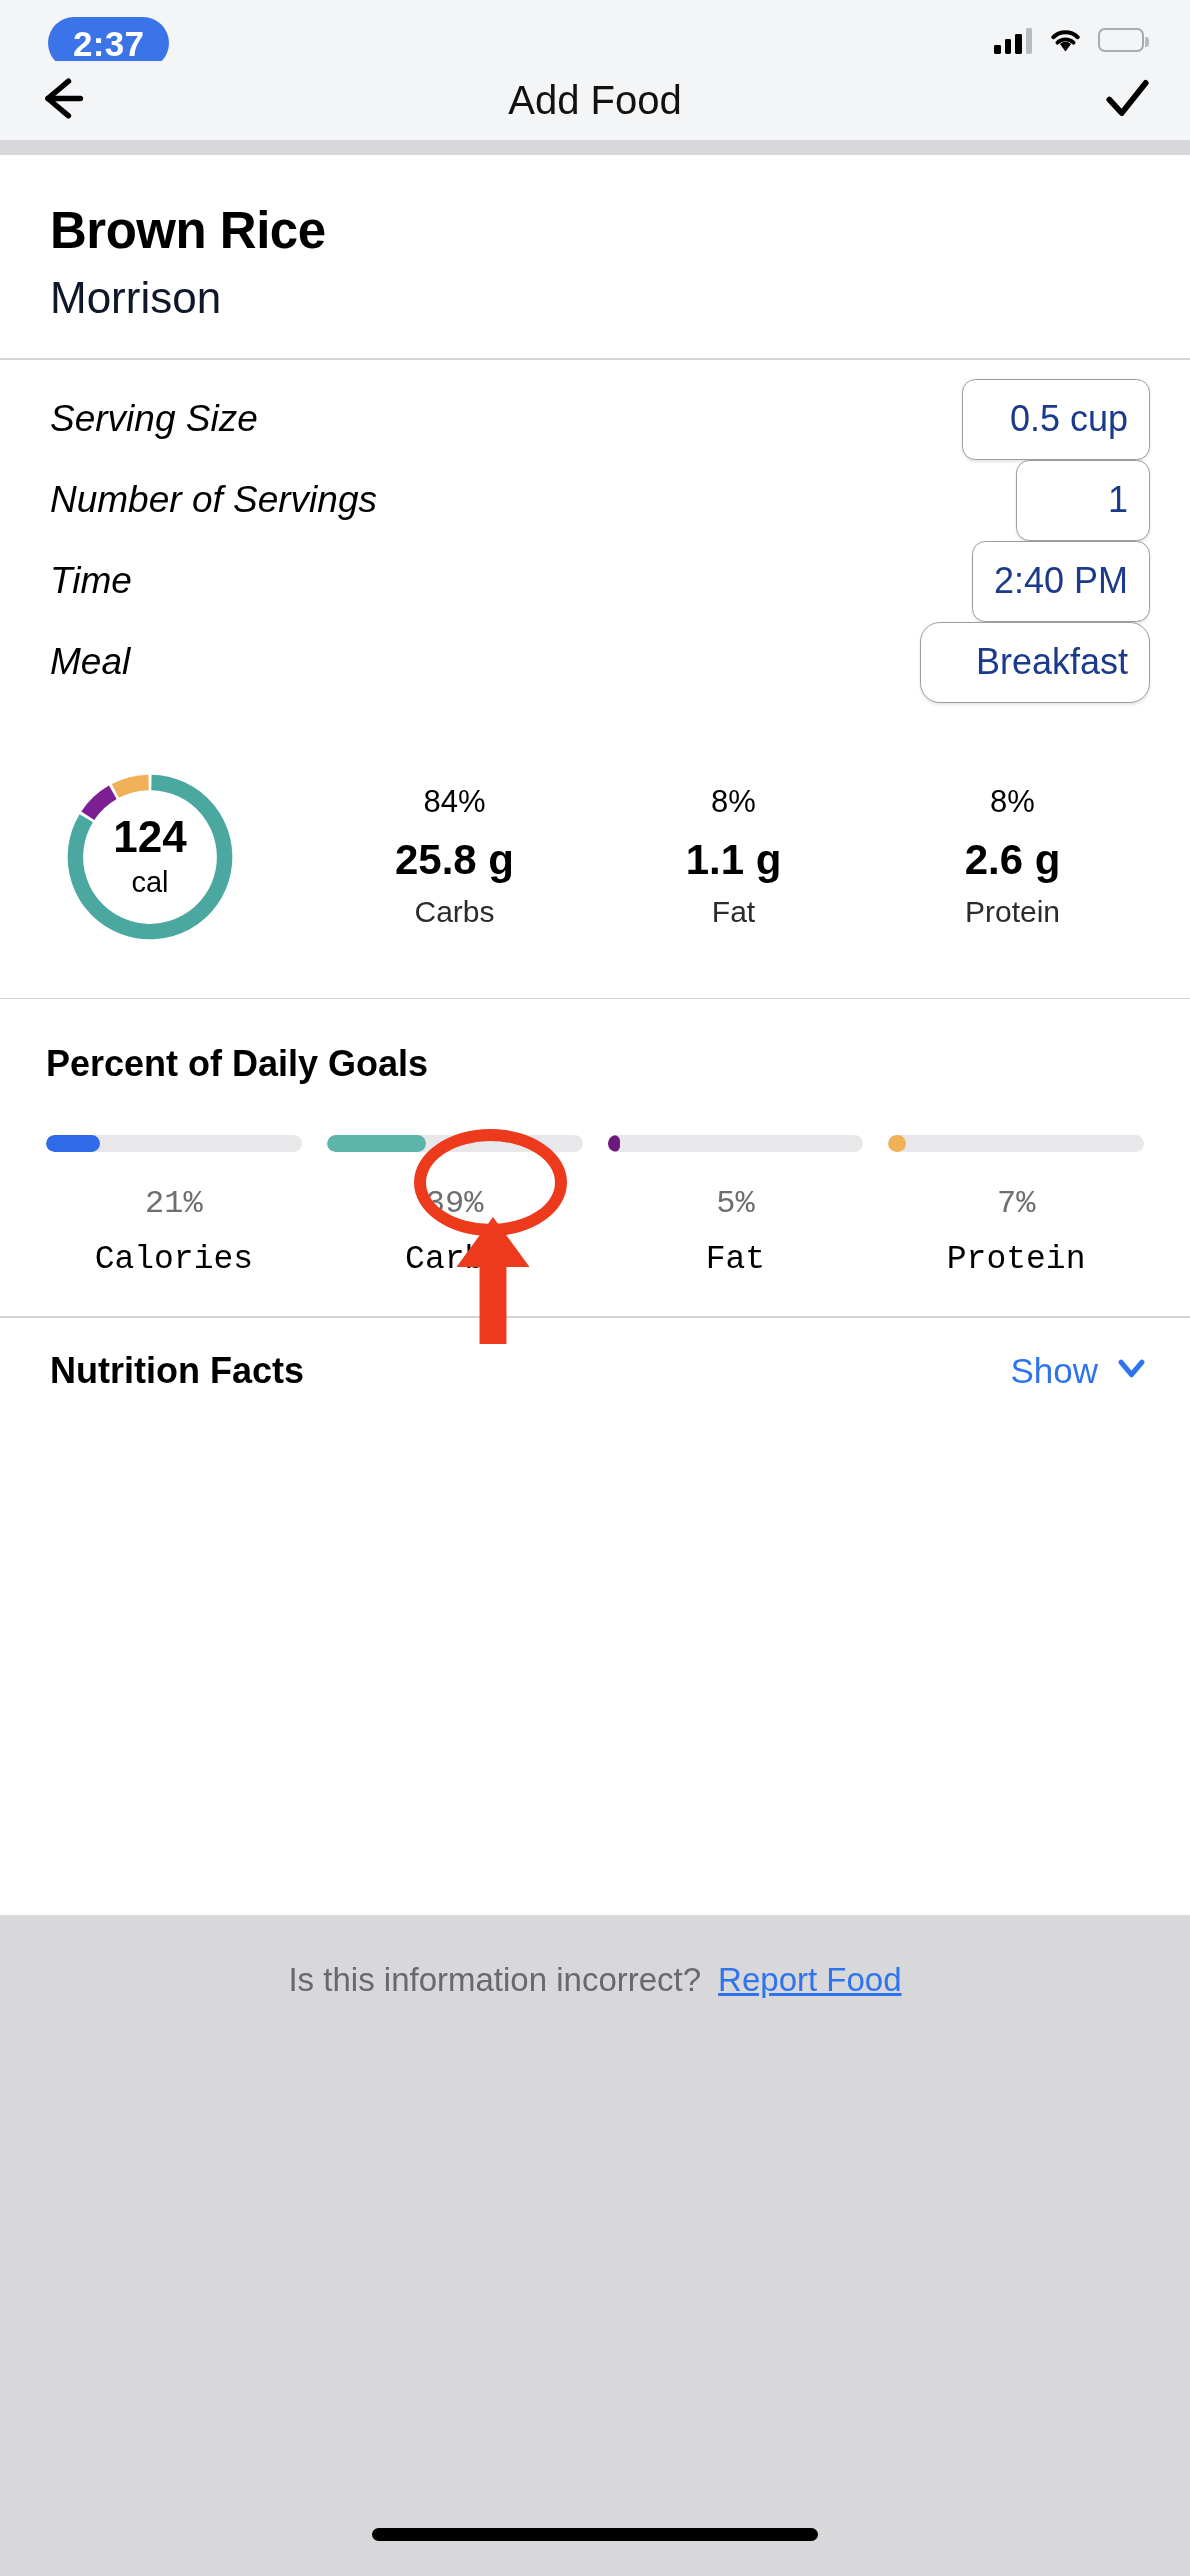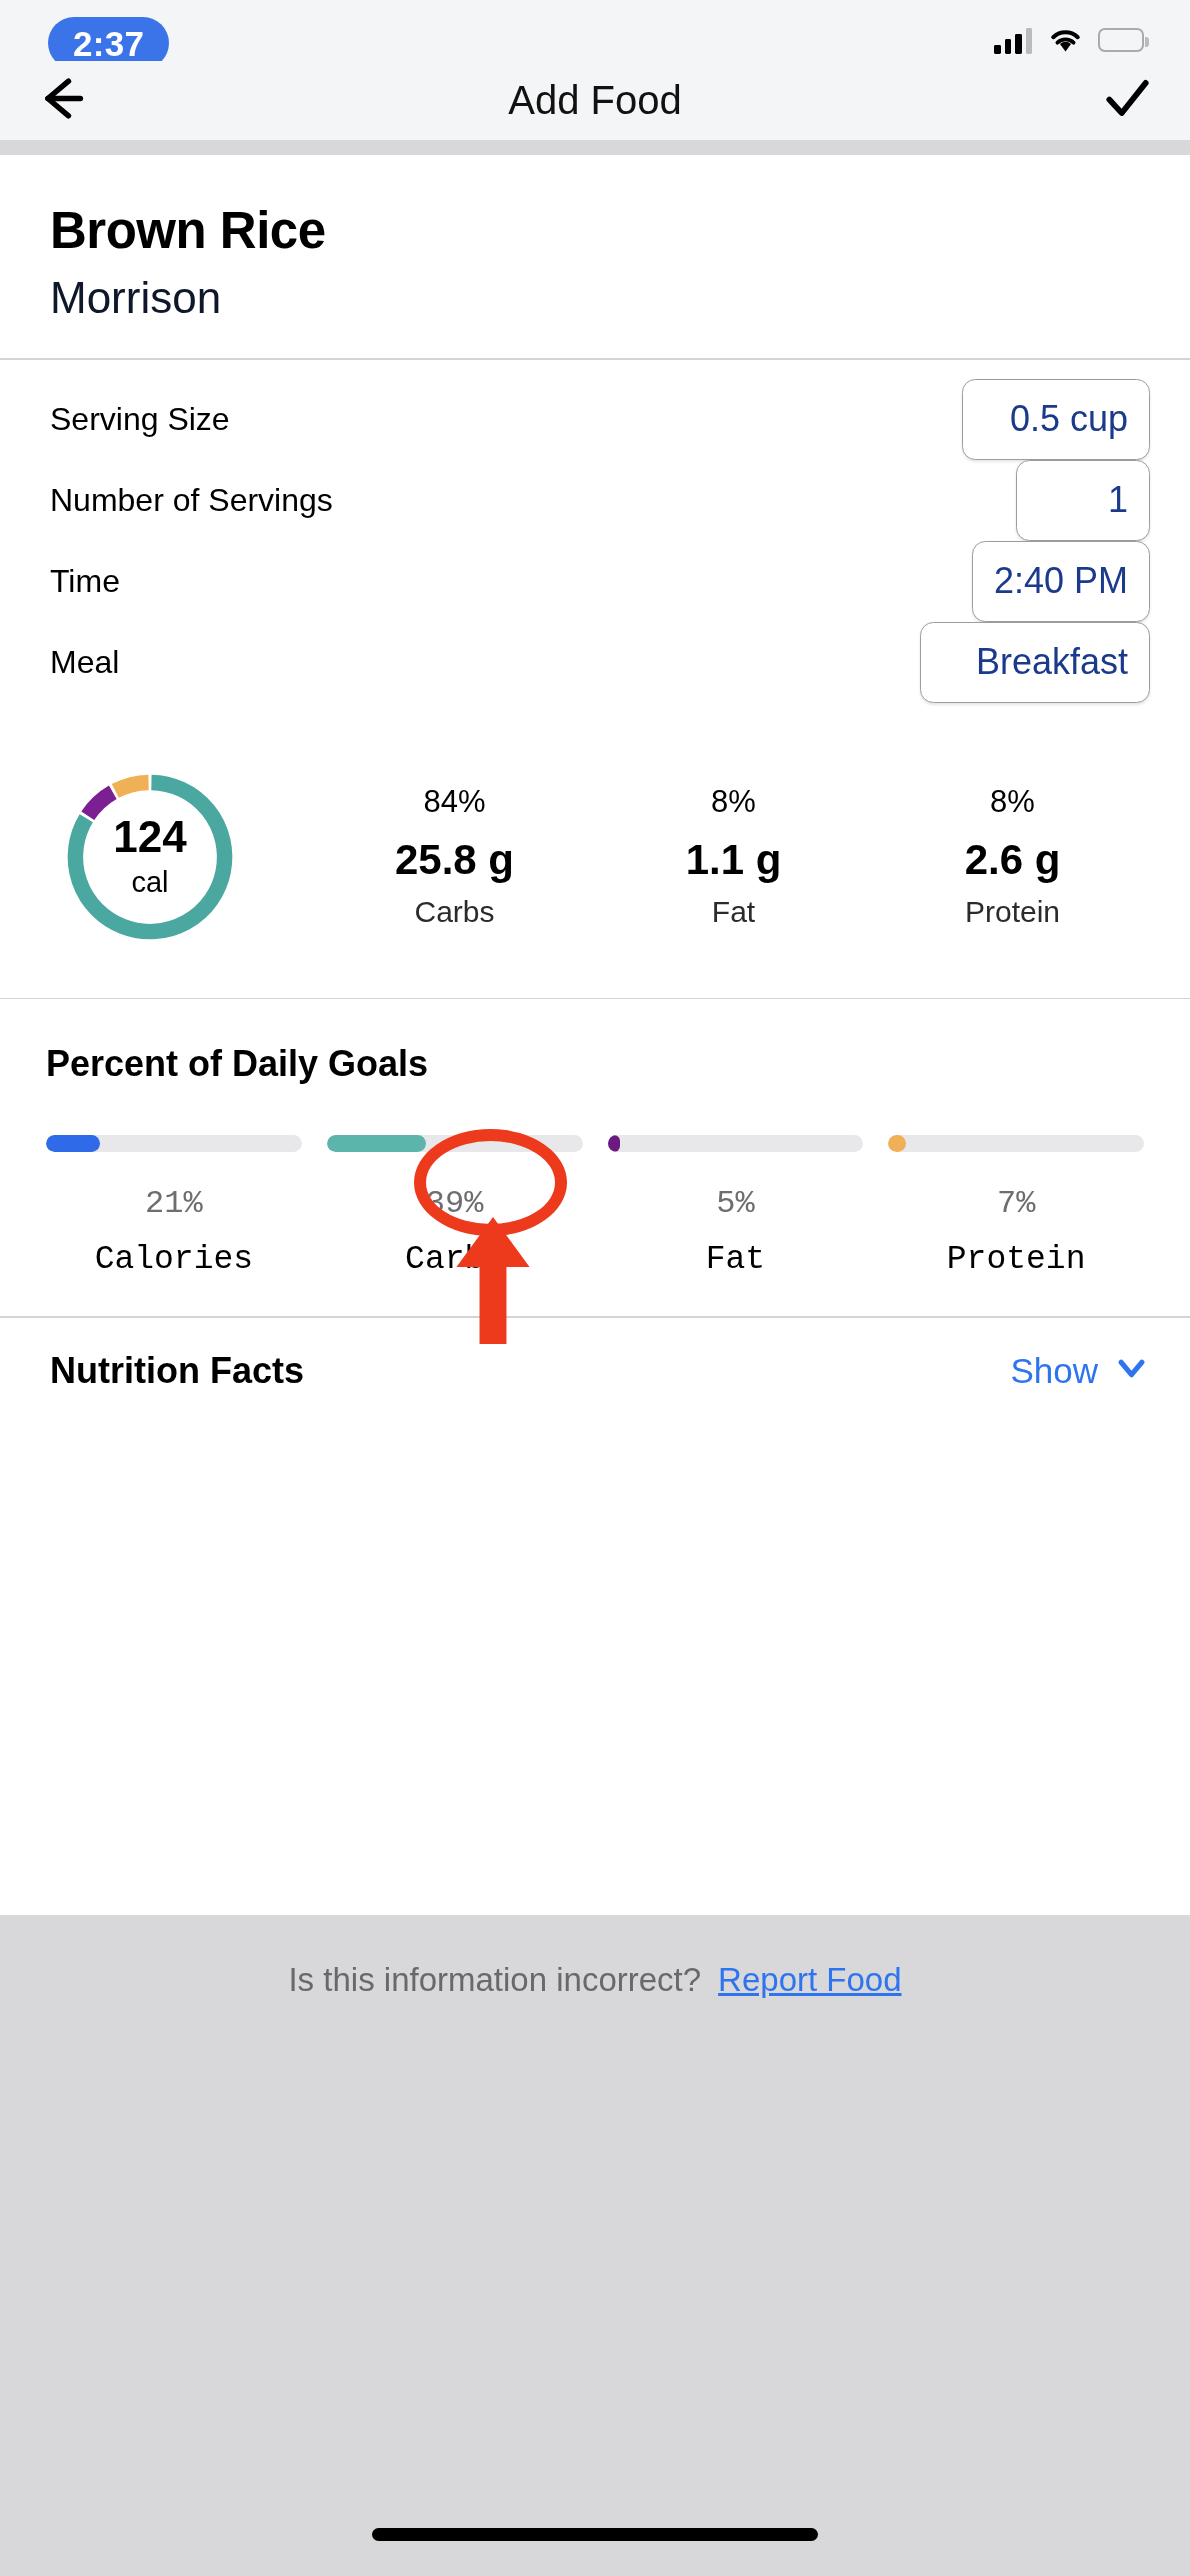--- a/index.html
+++ b/index.html
@@ -66,37 +66,37 @@
 
   .food-head { padding:46px 50px 35px 50px; }
   .food-name { font-size:51px; font-weight:700; color:#000; letter-spacing:-0.5px; }
   .food-brand { font-size:44px; color:#0f172a; margin-top:13.4px; }
 
   .form-rows { padding:0 0 25px 0; }
   .form-row {
     display:flex; align-items:center; justify-content:space-between;
     padding:0 40px 0 50px; height:81px; position:relative;
   }
-  .form-label { font-size:32px; color:#000; }
+  .form-label { font-size:37px; color:#000;font-style:italic; }
   .field {
     border:1.9px solid #9b9da1; border-radius:13.4px; background:#fff;
     min-width:163px; height:81px;
     display:flex; align-items:center; justify-content:flex-end;
     padding:0 21px;
     font-size:36px; color:#1b3a8c; font-weight:500;
     box-shadow:0 1.9px 2.9px rgba(0,0,0,0.10);
   }
   .row-serving  { margin-top:19px; }
   .row-servings { margin-top:0px; }
   .row-time     { margin-top:0px; }
   .row-meal     { margin-top:0px; }
   .row-serving  .field { min-width:188px; }
   .row-servings .field { min-width:134px; }
   .row-time     .field { min-width:178px; }
-  .row-meal     .field { min-width:230px; }
+  .row-meal     .field { min-width:230px;border-radius:20px; }
 
   
   .macro-block { display:flex; align-items:center; padding:38px 38px 50px 38px;gap:36px; }
   .donut-wrap { position:relative; width:182px; height:182px; margin-left:21px; flex:none; }
   .donut-center {
     position:absolute; inset:0; display:flex; flex-direction:column;
     align-items:center; justify-content:center;
   }
   .donut-cal { font-size:44px; font-weight:700; color:#000; line-height:1; }
   .donut-unit { font-size:29px; color:#000; margin-top:6.7px; }

